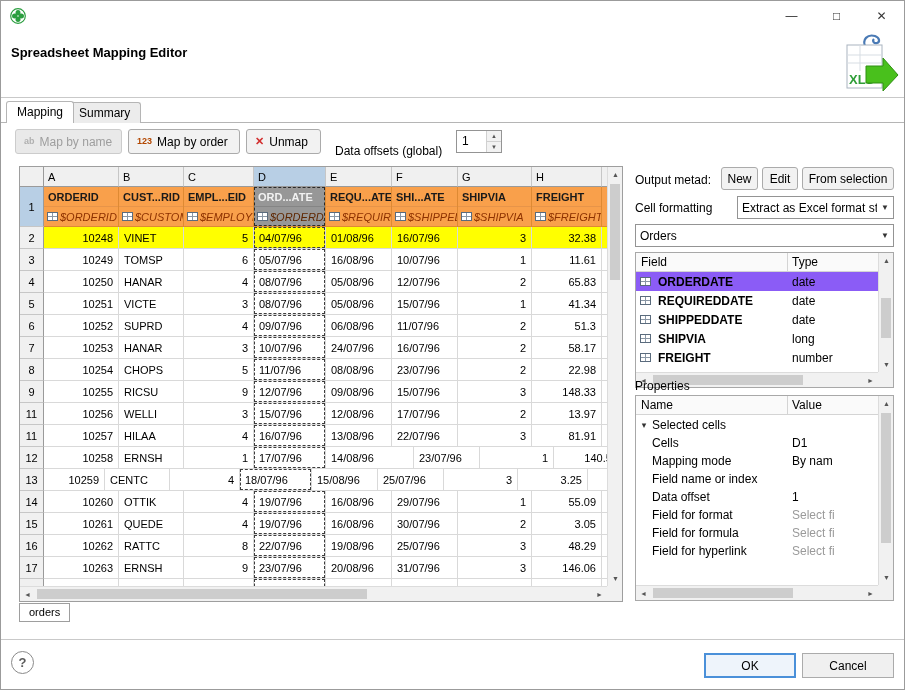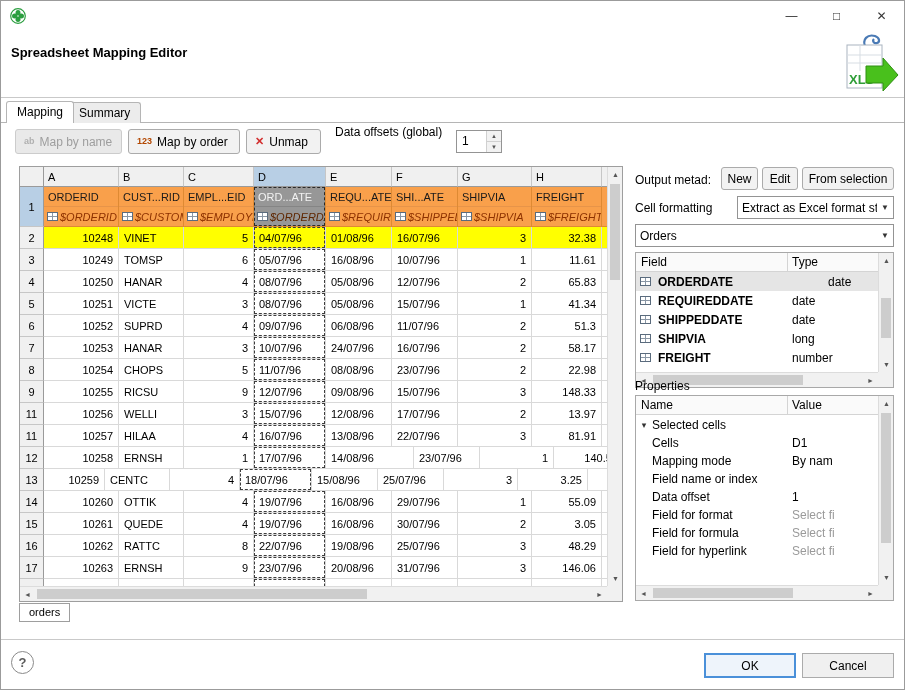--- a/index.html
+++ b/index.html
@@ -29,41 +29,41 @@
   
   .toolbar{position:absolute;left:0;top:124px;right:0;height:34px;}
   .tbtn{position:absolute;top:4px;height:25px;border:1px solid #ababab;border-radius:3px;background:#f2f2f2;display:flex;align-items:center;gap:5px;padding:0 8px;font-size:12px;}
   #btn-map-name{left:14px;width:107px;background:#e9e9e9;border-color:#cccccc;color:#9e9e9e;}
   #btn-map-order{left:127px;width:112px;}
   #btn-unmap{left:245px;width:75px;}
   .tb-ico{font-size:9px;font-weight:bold;line-height:1;}
   #btn-map-name .tb-ico{color:#b0b0b0;}
   #btn-map-order .tb-ico{color:#b34700;}
   #btn-unmap .tb-ico{color:#d22f2f;font-size:11px;}
-  .offsets-label{position:absolute;left:334px;top:0;}
+  .offsets-label{position:absolute;left:334px;top:19px;}
   .spinner{position:absolute;left:455px;top:5px;width:46px;height:23px;border:1px solid #949494;background:#fff;display:flex;}
   .spinner .val{flex:1;padding:3px 5px;font-size:12px;}
   .spin-btns{width:15px;display:flex;flex-direction:column;border-left:1px solid #d0d0d0;}
   .spin-btns span{flex:1;display:flex;align-items:center;justify-content:center;font-size:6px;color:#555;background:#f2f2f2;}
   .spin-btns span:first-child{border-bottom:1px solid #d0d0d0;}
 
   
   .grid-frame{position:absolute;left:18px;top:165px;width:604px;height:436px;border:1px solid #9e9e9e;background:#fff;}
   .grid-viewport{position:absolute;left:0;top:0;right:15px;bottom:15px;overflow:hidden;background:#fff;}
   .g-row{display:flex;}
   .g-colhead{height:20px;}
   .g-maprow{height:40px;}
   .g-datarow{height:22px;}
   .g-corner{width:24px;height:20px;background:#f0f0f0;border-right:1px solid #9a9a9a;border-bottom:1px solid #9a9a9a;flex:none;}
   .g-colcell{height:20px;background:#f0f0f0;border-right:1px solid #c6c6c6;border-bottom:1px solid #9a9a9a;display:flex;align-items:center;padding-left:4px;font-size:11px;flex:none;}
   .g-colcell.sel-col{background:#b8cfe5;}
   .g-rowno{width:24px;height:100%;background:#f0f0f0;border-right:1px solid #9a9a9a;border-bottom:1px solid #c6c6c6;display:flex;align-items:center;justify-content:center;font-size:11px;flex:none;}
   .g-rowno.sel-row{background:#b8cfe5;}
   .g-mapcell{height:40px;background:#f9a04b;border-right:1px solid #de8a33;border-bottom:1px solid #de8a33;overflow:hidden;position:relative;flex:none;}
-  .map-name{height:20px;display:flex;align-items:center;padding-left:4px;font-size:11px;font-weight:normal;color:#1a1a1a;border-bottom:1px solid #e79449;white-space:nowrap;overflow:hidden;}
+  .map-name{height:20px;display:flex;align-items:center;padding-left:4px;font-size:11px;font-weight:bold;color:#1a1a1a;border-bottom:1px solid #e79449;white-space:nowrap;overflow:hidden;}
   .map-field{height:19px;display:flex;align-items:center;padding-left:3px;font-size:11px;font-style:italic;color:#8d3100;white-space:nowrap;overflow:hidden;}
   .g-mapcell.selected{background:#979797;}
   .g-mapcell.selected .map-name{color:#f2f2f2;border-bottom-color:#858585;}
   .g-mapcell.selected .map-field{color:#5e2600;}
   .g-mapcell.selected::after{content:"";position:absolute;inset:0;border:1px dashed #2a2a2a;pointer-events:none;}
   .g-cell{height:100%;background:#fff;border-right:1px solid #d9d9d9;border-bottom:1px solid #d9d9d9;display:flex;align-items:center;font-size:11px;white-space:nowrap;overflow:hidden;position:relative;flex:none;padding:0 5px;}
   .g-cell.ar{justify-content:flex-end;}
   .g-cell.al{justify-content:flex-start;}
   .g-datarow.hl .g-cell{background:#ffff00;}
   .g-cell.seld::after{content:"";position:absolute;inset:0;border:1px dashed #3d3d3d;pointer-events:none;}
@@ -104,21 +104,21 @@
   #combo-cellfmt{left:736px;top:195px;width:157px;height:23px;}
   #combo-orders{left:634px;top:223px;width:259px;height:23px;}
 
   .panel-table{position:absolute;border:1px solid #a8a8a8;background:#fff;}
   #field-table{left:634px;top:251px;width:259px;height:136px;}
   #prop-table{left:634px;top:394px;width:259px;height:206px;}
   .pt-head{display:flex;height:19px;background:#fafafa;border-bottom:1px solid #d4d4d4;font-size:12px;}
   .pt-h1{width:152px;padding-left:5px;display:flex;align-items:center;border-right:1px solid #d4d4d4;}
   .pt-h2{flex:1;padding-left:4px;display:flex;align-items:center;}
   .ft-row{display:flex;height:19px;align-items:center;font-size:12px;}
-  .ft-row.selected{background:#e5e5e5;gap:36px;}
+  .ft-row.selected{background:#8b5cf6;}
   .ft-c1{width:152px;display:flex;align-items:center;gap:4px;padding-left:4px;font-weight:bold;overflow:hidden;white-space:nowrap;}
   .ft-c2{flex:1;padding-left:4px;overflow:hidden;white-space:nowrap;}
   #field-vsb{right:0;top:0;bottom:15px;border-left:1px solid #dcdcdc;}
   #field-vsb .sbthumb{left:2px;right:2px;top:45px;height:40px;}
   #field-hsb{left:0;right:15px;bottom:0;border-top:1px solid #dcdcdc;}
   #field-hsb .sbthumb{top:2px;bottom:2px;left:17px;width:150px;}
   .pt-body{position:absolute;left:0;top:0;right:15px;bottom:15px;overflow:hidden;}
   .pr-row{display:flex;height:18px;align-items:center;font-size:12px;}
   .pr-row.pr-group{height:19px;}
   .tree-arrow{width:16px;text-align:center;font-size:9px;color:#333;}

